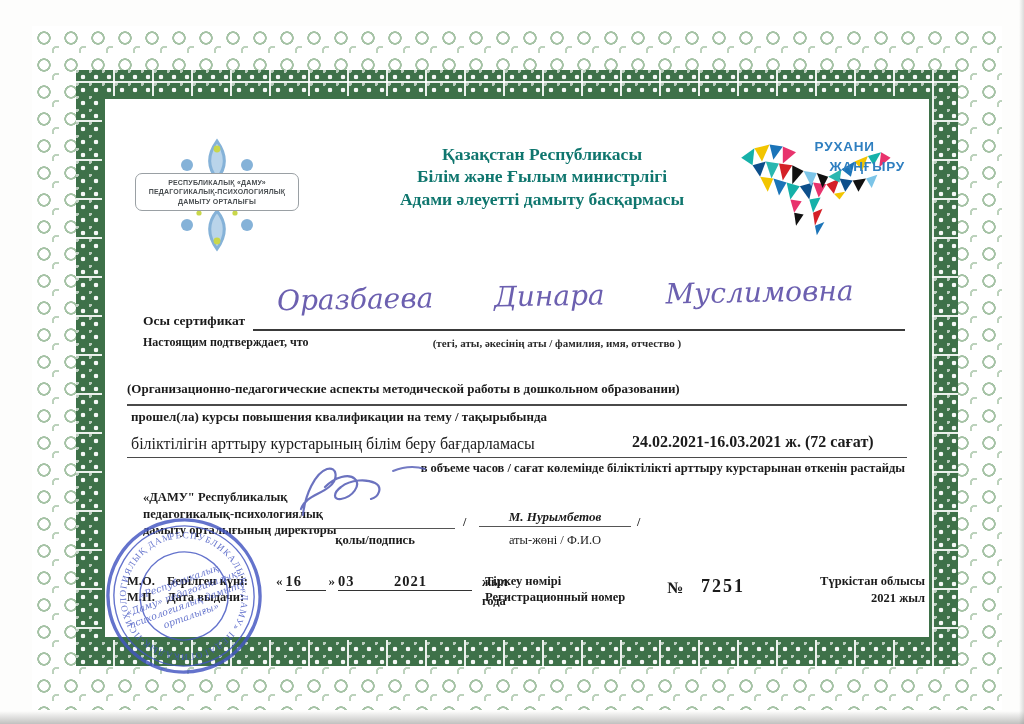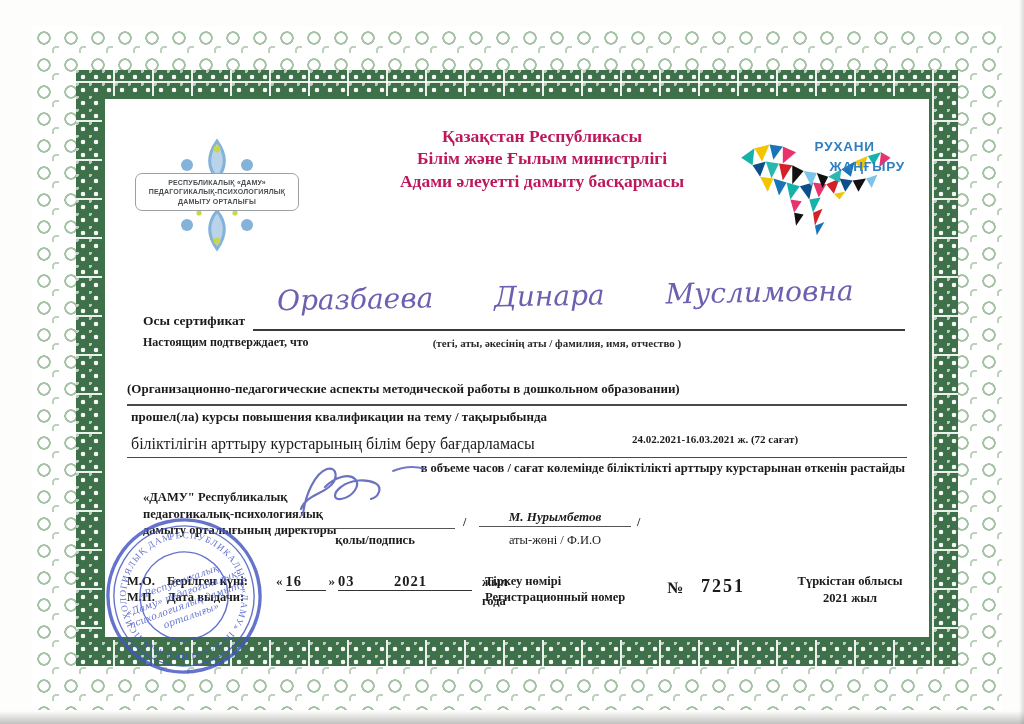--- a/index.html
+++ b/index.html
@@ -45,22 +45,22 @@
   .org-logo { position:absolute; left:2px; top:14px; width:176px; height:120px; }
   .org-logo svg { position:absolute; left:28px; top:0; }
   .org-label {
     position:absolute; left:6px; top:38px; width:164px;
     background:#fff; border:1px solid #9aa0a4; border-radius:7px;
     padding:4px 3px; text-align:center;
     font-size:7px; font-weight:bold; color:#4a4f52; line-height:1.35; letter-spacing:.2px;
     font-family:"Liberation Sans","DejaVu Sans",sans-serif;
   }
   .ministry {
-    position:absolute; left:200px; top:4px; width:430px; text-align:center;
-    font-weight:bold; font-size:17.5px; line-height:1.28; color:#be185d;
+    position:absolute; left:200px; top:22px; width:430px; text-align:center;
+    font-weight:bold; font-size:17.5px; line-height:1.28; color:#0f766e;
   }
   .ruhani { position:absolute; left:602px; top:12px; width:178px; height:106px; }
   .ruhani-text {
     position:absolute; right:2px; top:4px; text-align:left;
     color:#2f7fc0; font-weight:bold; font-size:13.5px; line-height:1.5; letter-spacing:.8px;
     font-family:"Liberation Sans","DejaVu Sans",sans-serif;
   }
   .ruhani-text .l2 { padding-left:15px; }
   .bird { position:absolute; left:0; top:4px; }
 
@@ -81,21 +81,21 @@
   }
   .row-label-ru { position:absolute; left:16px; top:214px; font-weight:bold; font-size:12px; }
   .name-hint { position:absolute; left:280px; top:216px; width:300px; text-align:center; font-weight:bold; font-size:11px; color:#2a2a2a;font-family:Liberation Serif, serif; }
 
   
   .course-kk { position:absolute; left:0; right:0; top:240px; text-align:center; font-weight:bold; font-size:16px; }
   .course-ru { position:absolute; left:0; right:0; top:260px; text-align:left; font-weight:bold; font-size:13px; }
   .rule1 { position:absolute; left:0; right:0; top:283px; border-top:2px solid #4a4a4a; }
   .completed { position:absolute; left:4px; top:288px; font-weight:bold; font-size:13px; }
   .program-label { position:absolute; left:4px; top:314px; font-size:16px; }
-  .program-dates { position:absolute; left:505px; top:312px; font-weight:bold; font-size:11px; }
+  .program-dates { position:absolute; left:505px; top:312px; font-weight:bold; font-size:16px; }
   .rule2 { position:absolute; left:0; right:0; top:336px; border-top:1.5px solid #4a4a4a; }
   .volume { position:absolute; left:280px; right:2px; top:340px; text-align:right; font-weight:bold; font-size:12.5px; }
 
   
   .director { position:absolute; left:16px; top:368px; font-weight:bold; font-size:12.5px; line-height:1.32; }
   .sig-draw { position:absolute; left:148px; top:336px; }
   .sig-line-left { position:absolute; left:168px; width:160px; top:390px; height:18px; border-bottom:1.5px solid #555; }
   .slash-left { position:absolute; left:336px; top:394px; font-weight:bold; font-size:12px; }
   .sig-caption-left { position:absolute; left:168px; width:160px; top:412px; text-align:center; font-weight:bold; font-size:12.5px; }
   .signer-name { position:absolute; left:352px; width:152px; top:388px; height:18px; border-bottom:1.5px solid #555;
@@ -107,21 +107,21 @@
   .seal-labels { position:absolute; left:0; top:452px; font-weight:bold; font-size:12.5px; line-height:1.28; }
   .date-labels { position:absolute; left:40px; top:452px; font-weight:bold; font-size:12.5px; line-height:1.28; }
   .date-group { position:absolute; left:146px; top:452px; display:flex; align-items:flex-start; font-weight:bold; font-size:14.5px; }
   .date-group .q { padding:0 3px; font-size:13px; }
   .u { display:inline-block; text-align:left; border-bottom:1.5px solid #333; letter-spacing:1px; }
   .u.day { width:40px; } .u.month { width:56px; } .u.year { width:78px; }
   .yl { margin-left:10px; font-size:12.5px; line-height:1.5; }
   .reg-labels { position:absolute; left:358px; top:452px; font-weight:bold; font-size:12.5px; line-height:1.28; }
   .numero { position:absolute; left:540px; top:458px; font-weight:bold; font-size:16px; }
   .reg-number { position:absolute; left:574px; top:455px; font-weight:bold; font-size:18px; letter-spacing:2px; }
-  .region { position:absolute; left:648px; width:150px; top:452px; text-align:center; font-weight:bold; font-size:12.5px; line-height:1.32; }
+  .region { position:absolute; left:648px; width:150px; top:452px; text-align:right; font-weight:bold; font-size:12.5px; line-height:1.32; }
 
   
   .stamp { position:absolute; left:100px; top:512px; width:168px; height:168px; opacity:.82; transform:rotate(-14deg); z-index:5; }
 
   
   .scan-bottom { position:absolute; left:0; right:0; bottom:0; height:13px;
     background:linear-gradient(to bottom, rgba(120,120,118,0), rgba(120,120,118,.45)); }
   .scan-right { position:absolute; top:0; bottom:0; right:0; width:5px;
     background:linear-gradient(to right, rgba(120,120,118,0), rgba(120,120,118,.25)); }
 </style>

